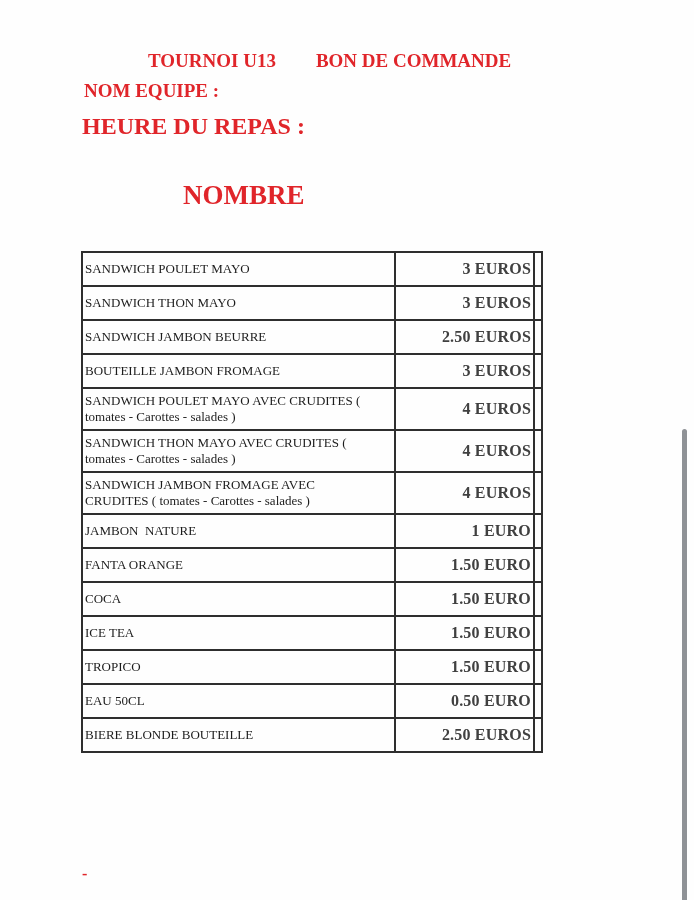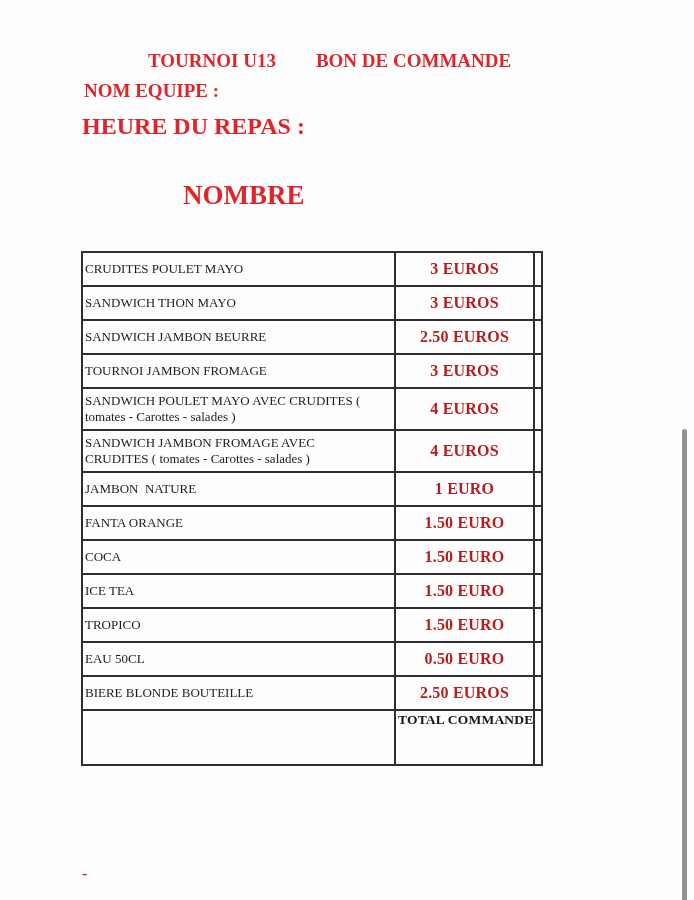--- a/index.html
+++ b/index.html
@@ -23,22 +23,22 @@
   table.order td{
     border:2px solid #2e2e2e;
     padding:1px 2px;
     overflow:hidden;
   }
   td.item{
     font-size:13px;line-height:16px;color:#1c1c1c;
     vertical-align:middle;white-space:pre-wrap;
   }
   td.price{
-    font-size:16px;font-weight:bold;color:#b91c1c;
-    text-align:center;vertical-align:middle;
+    font-size:16px;font-weight:bold;color:#404040;
+    text-align:right;vertical-align:middle;
     letter-spacing:0.2px;
   }
   td.total{
     font-size:13.5px;font-weight:bold;color:#151515;
     text-align:left;vertical-align:top;padding-top:3px;
     letter-spacing:0.2px;white-space:nowrap;
   }
   td.qty{padding:0;}
   tr.r-single td{height:30px;}
   tr.r-double td{height:38px;}
@@ -66,41 +66,46 @@
 <div class="abs qty-header red">NOMBRE</div>
 
 <table class="order">
   <colgroup>
     <col style="width:313px">
     <col style="width:139px">
     <col style="width:8px">
   </colgroup>
   <tbody id="order-tbody">
       <tr class="r-single">
-        <td class="item"><span>CRUDITES POULET MAYO</span></td>
+        <td class="item"><span>SANDWICH POULET MAYO</span></td>
         <td class="price">3 EUROS</td>
         <td class="qty"></td>
       </tr>
       <tr class="r-single">
         <td class="item"><span>SANDWICH THON MAYO</span></td>
         <td class="price">3 EUROS</td>
         <td class="qty"></td>
       </tr>
       <tr class="r-single">
         <td class="item"><span>SANDWICH JAMBON BEURRE</span></td>
         <td class="price">2.50 EUROS</td>
         <td class="qty"></td>
       </tr>
       <tr class="r-single">
-        <td class="item"><span>TOURNOI JAMBON FROMAGE</span></td>
+        <td class="item"><span>BOUTEILLE JAMBON FROMAGE</span></td>
         <td class="price">3 EUROS</td>
         <td class="qty"></td>
       </tr>
       <tr class="r-double">
         <td class="item"><span>SANDWICH POULET MAYO AVEC CRUDITES (</span><div>tomates - Carottes - salades )</div></td>
+        <td class="price">4 EUROS</td>
+        <td class="qty"></td>
+      </tr>
+      <tr class="r-double">
+        <td class="item"><span>SANDWICH THON MAYO AVEC CRUDITES (</span><div>tomates - Carottes - salades )</div></td>
         <td class="price">4 EUROS</td>
         <td class="qty"></td>
       </tr>
       <tr class="r-double">
         <td class="item"><span>SANDWICH JAMBON FROMAGE AVEC</span><div>CRUDITES ( tomates - Carottes - salades )</div></td>
         <td class="price">4 EUROS</td>
         <td class="qty"></td>
       </tr>
       <tr class="r-single">
         <td class="item"><span>JAMBON  NATURE</span></td>
@@ -130,23 +135,18 @@
       <tr class="r-single">
         <td class="item"><span>EAU 50CL</span></td>
         <td class="price">0.50 EURO</td>
         <td class="qty"></td>
       </tr>
       <tr class="r-single">
         <td class="item"><span>BIERE BLONDE BOUTEILLE</span></td>
         <td class="price">2.50 EUROS</td>
         <td class="qty"></td>
       </tr>
-      <tr class="r-total">
-        <td class="item"><span></span></td>
-        <td class="total">TOTAL COMMANDE</td>
-        <td class="qty"></td>
-      </tr>
     </tbody>
 </table>
 
 <div class="abs scrollbar"></div>
 
 <div class="abs bottom-dash red">-</div>
 
 </body></html>

